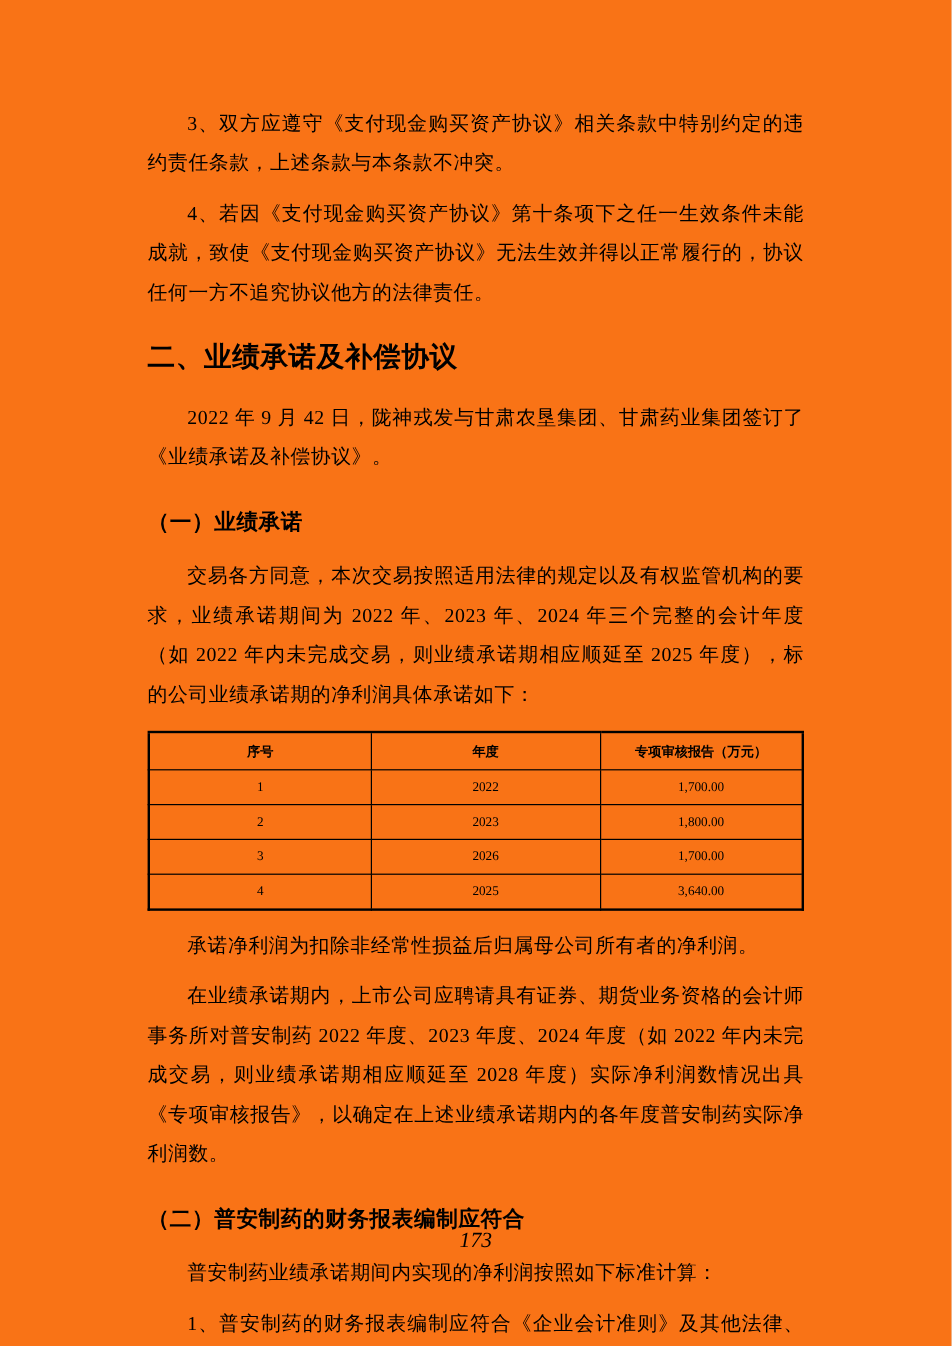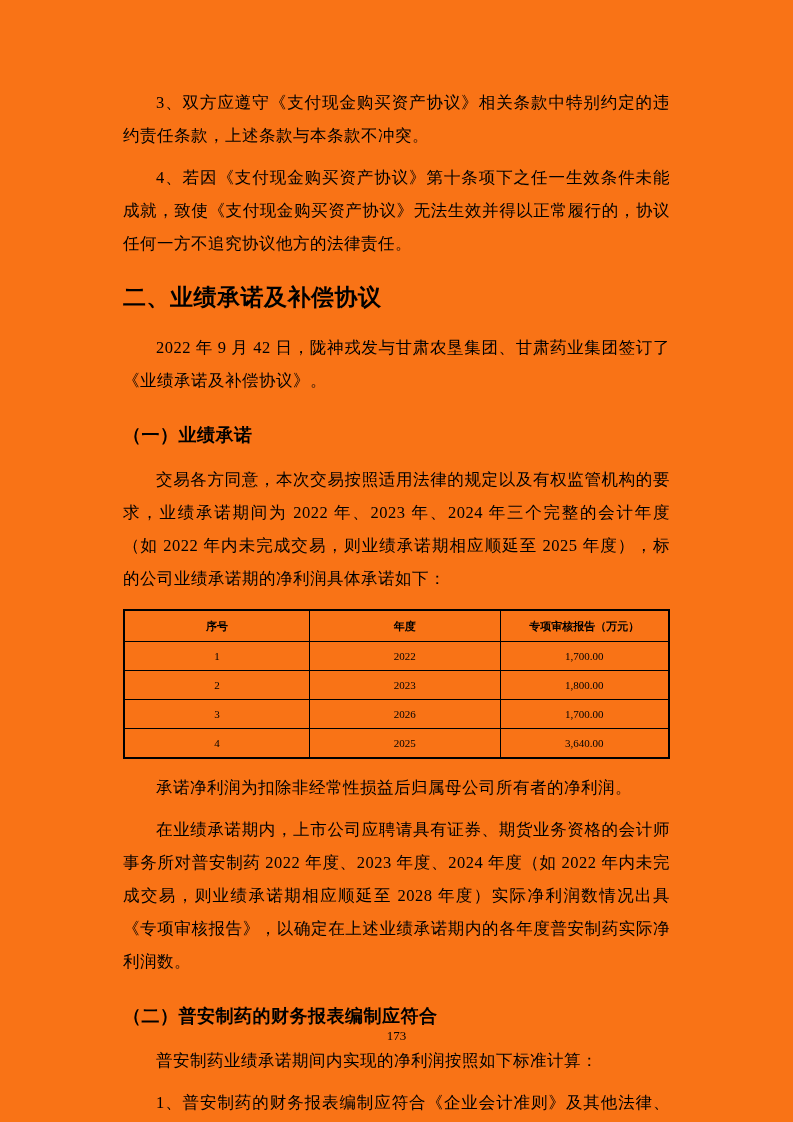--- a/index.html
+++ b/index.html
@@ -67,21 +67,22 @@
   }
   .col-seq { width: 34%; }
   .col-year { width: 35%; }
   .col-profit { width: 31%; }
   .page-number {
     position: absolute;
     bottom: 78px;
     left: 0;
     width: 100%;
     text-align: center;
-    font-size: 13px;
+    font-size: 18px;
+    font-style: italic;
   }
 </style>
 </head>
 <body>
 
 <div class="page">
   <div class="content">
 
     <p class="body-para">3、双方应遵守《支付现金购买资产协议》相关条款中特别约定的违约责任条款，上述条款与本条款不冲突。</p>
 

